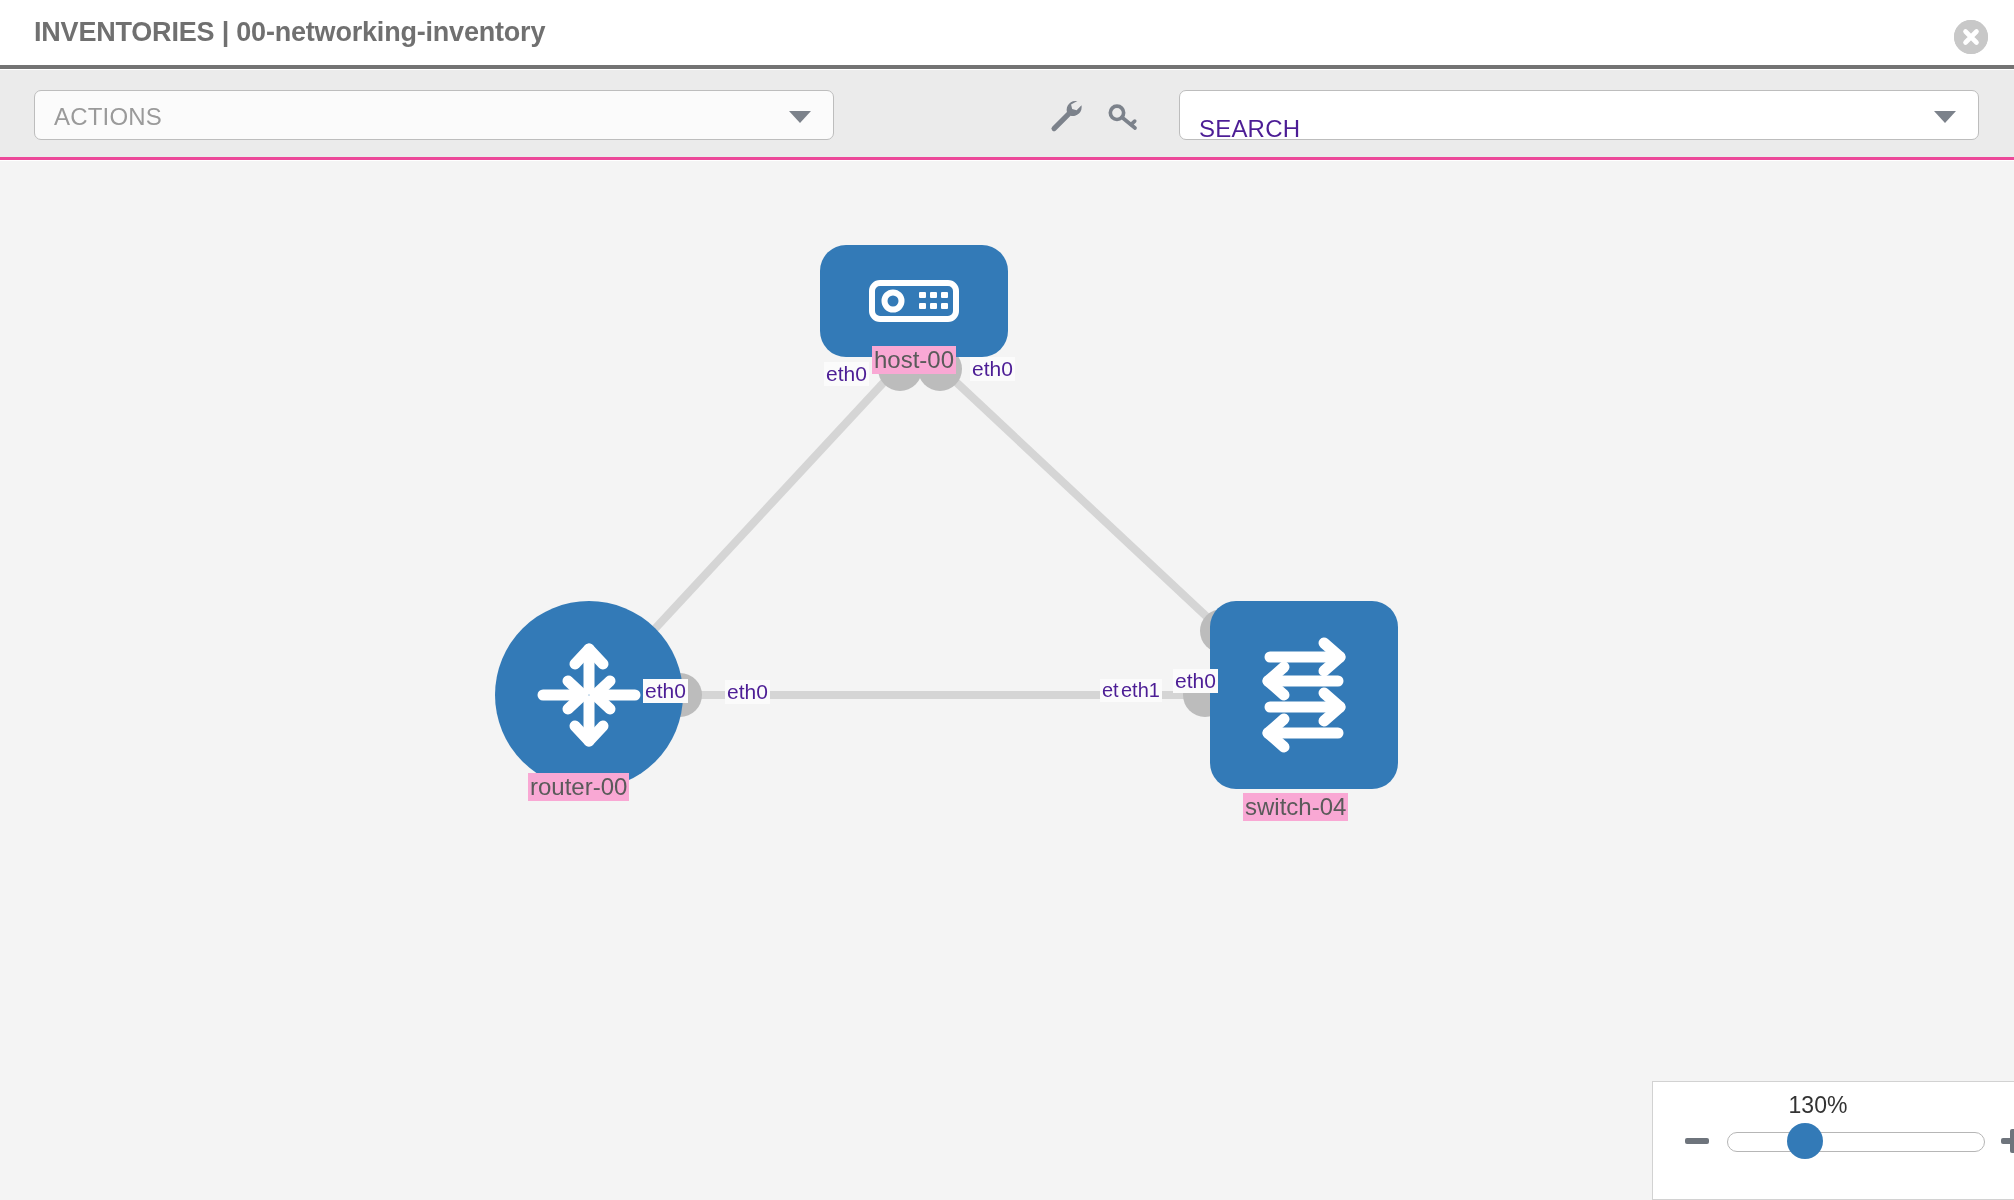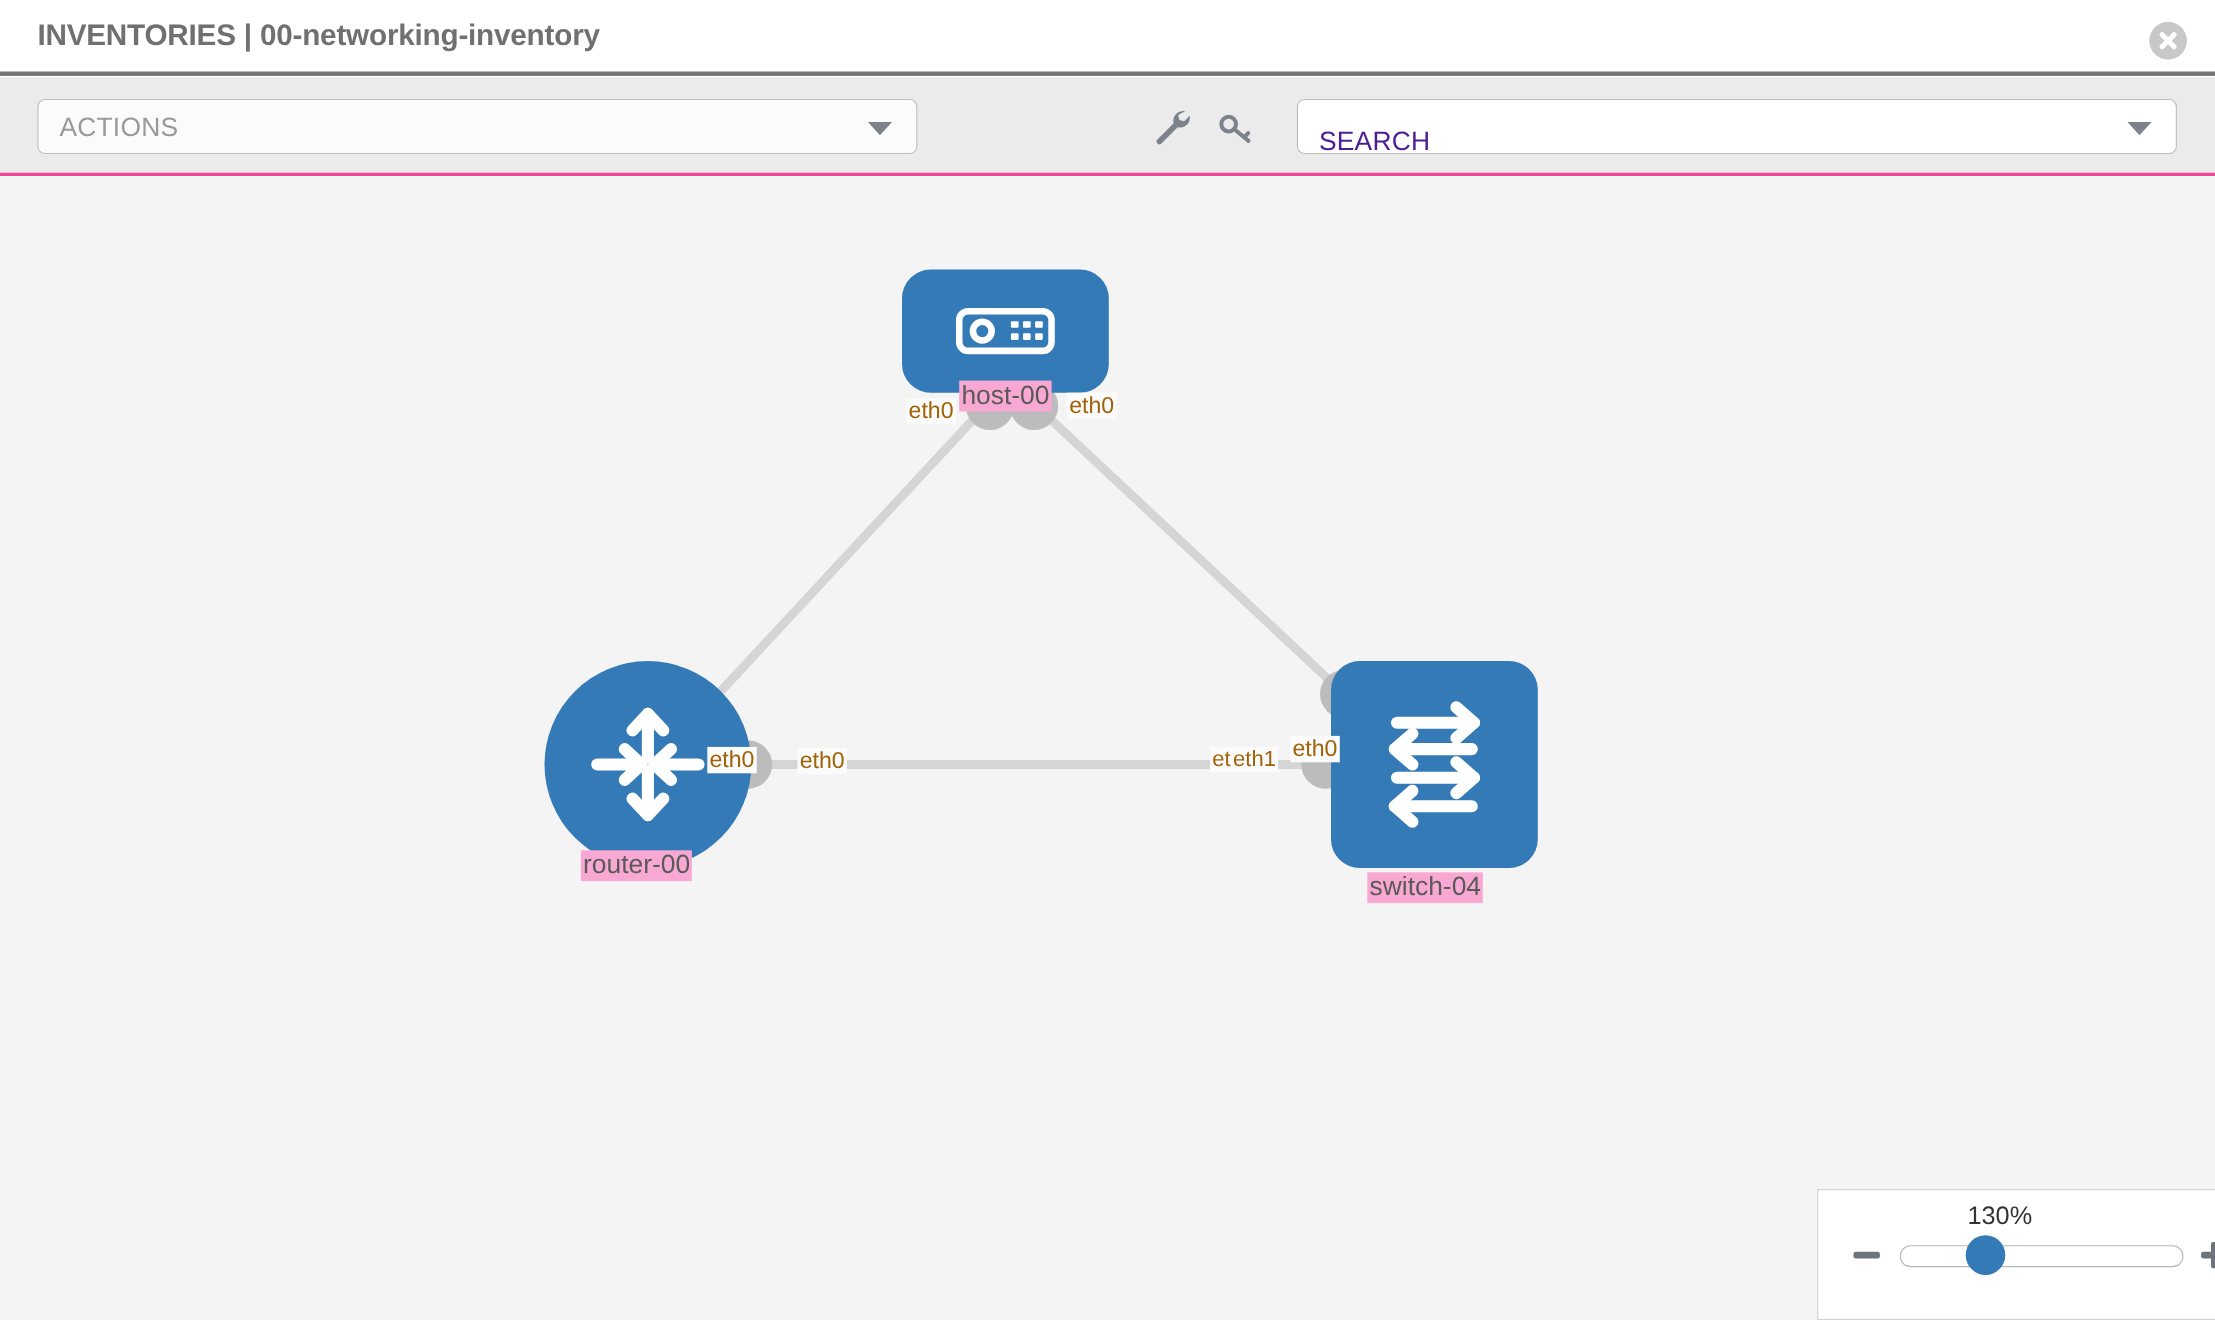--- a/index.html
+++ b/index.html
@@ -149,21 +149,21 @@
     color: #5a5a5a;
     background: #f9a8d4;
     white-space: nowrap;
     padding: 0 2px;
     text-align: right;
   }
 
   .iface-label {
     position: absolute;
     font-size: 21px;
-    color: #a16207;
+    color: #4c1d95;
     background: #fbfbfb;
     white-space: nowrap;
     padding: 0 2px;
   }
   .iface-label.small { font-size: 20px; }
 
   
   .zoom-panel {
     position: absolute;
     left: 1620px; top: 1081px;

